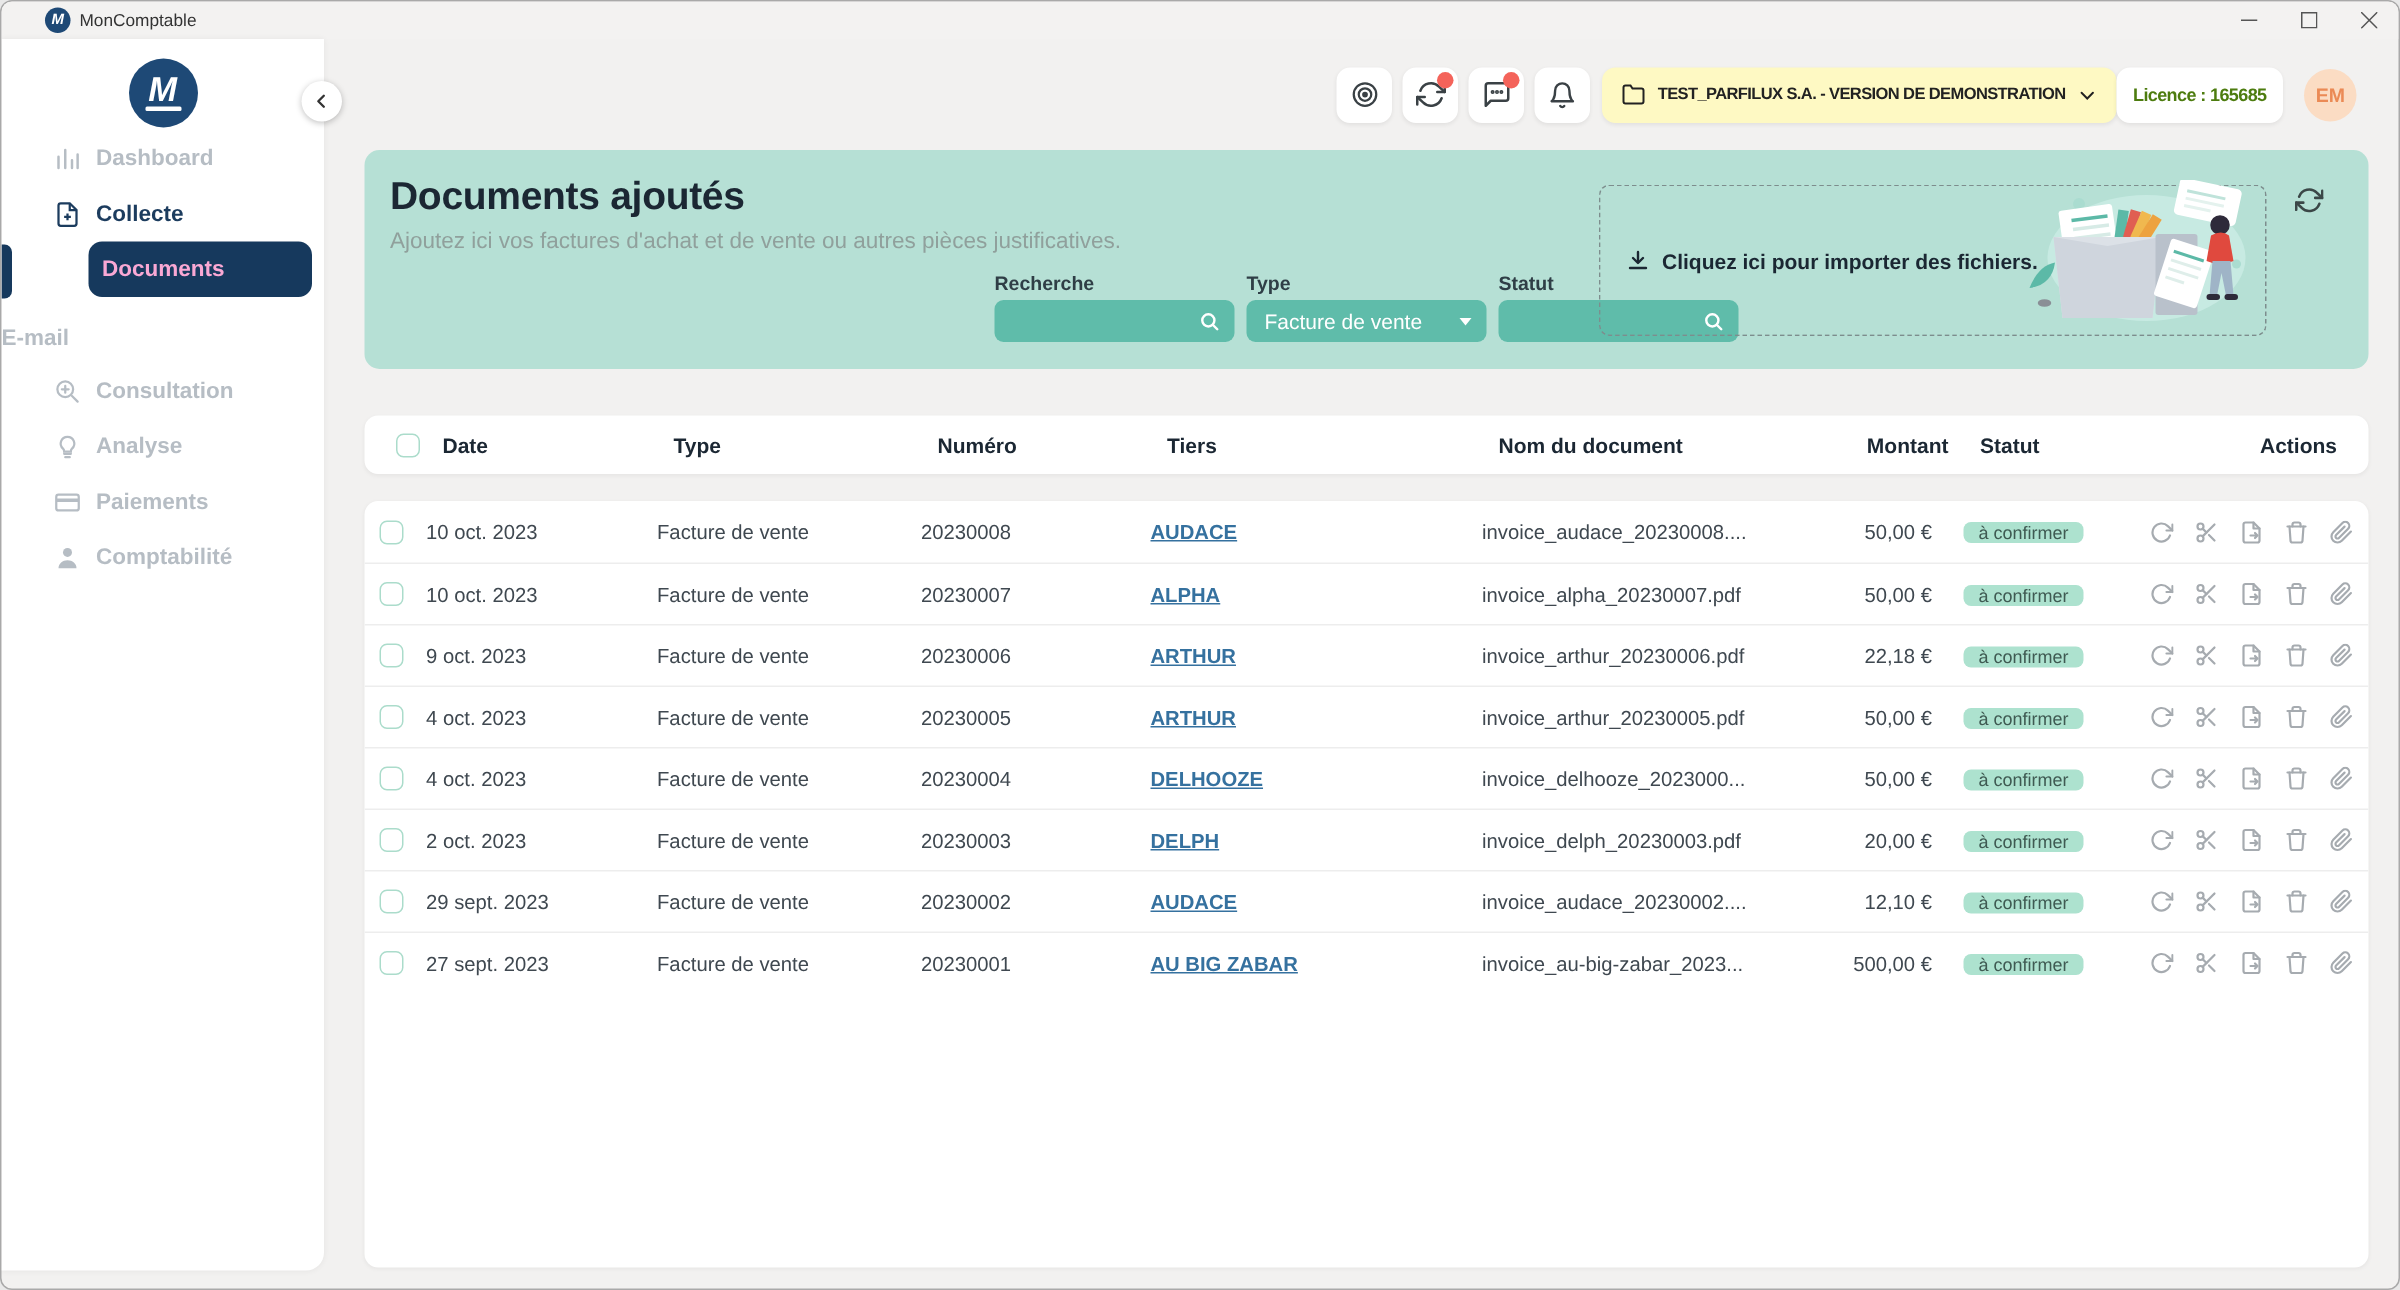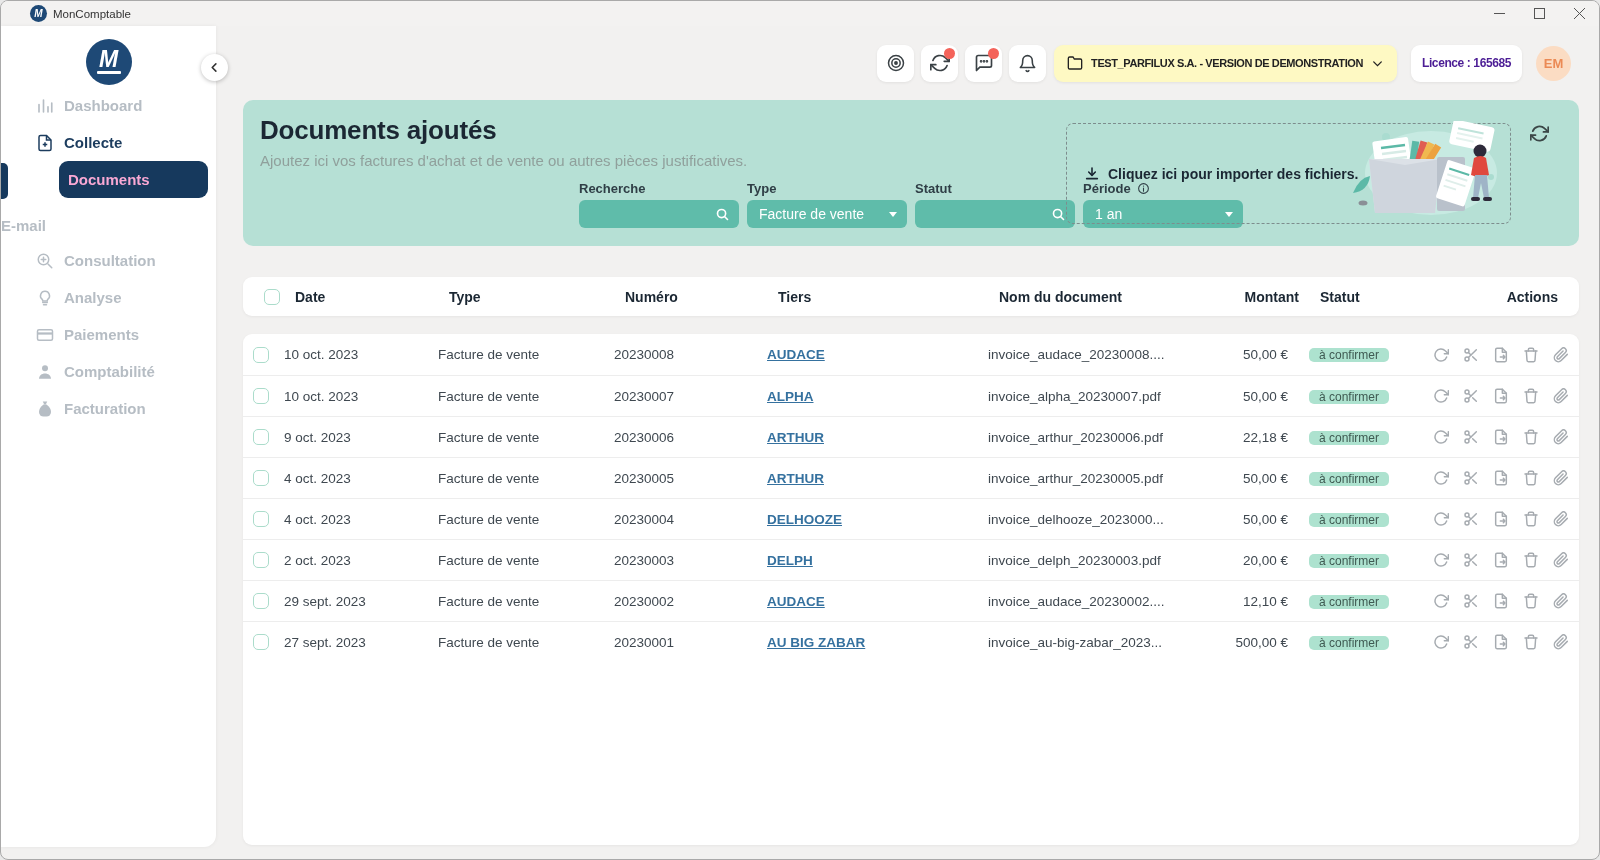--- a/index.html
+++ b/index.html
@@ -23,21 +23,21 @@
 .nav-pill { margin:0 8px 0 58px; height:37px; background:#16395d; border-radius:9px; color:#f9a8d4; font-size:15px; font-weight:bold; display:flex; align-items:center; padding-left:9px; }
 .nav-child { height:36px; display:flex; align-items:flex-end; font-size:15px; font-weight:bold; color:#b6bdc4; }
 .active-indicator { position:absolute; left:0; top:137px; width:7px; height:36px; background:#16395d; border-radius:0 5px 5px 0; }
 .nav-gap { height:8px; }
 
 .main { flex:1; display:flex; flex-direction:column; padding:0 20px 14px 27px; min-width:0; }
 .topbar { height:74px; display:flex; align-items:center; justify-content:flex-end; }
 .icon-btn { width:37px; height:37px; background:#fff; border-radius:9px; box-shadow:0 1px 3px rgba(0,0,0,.07); display:flex; align-items:center; justify-content:center; position:relative; margin-left:7px; }
 .red-dot { position:absolute; top:3px; right:3px; width:11px; height:11px; background:#f4635a; border-radius:50%; }
 .company-btn { height:37px; background:#fef9c3; border-radius:9px; box-shadow:0 1px 3px rgba(0,0,0,.07); display:flex; align-items:center; gap:8px; padding:0 13px; font-size:11px; letter-spacing:-0.4px; font-weight:bold; color:#222; margin-left:8px; white-space:nowrap; }
-.licence-btn { height:37px; background:#fff; border-radius:9px; box-shadow:0 1px 3px rgba(0,0,0,.07); display:flex; align-items:center; justify-content:center; padding:0 11px; font-size:12px; letter-spacing:-0.4px; font-weight:bold; color:#4c1d95; margin-left:14px; white-space:nowrap; }
+.licence-btn { height:37px; background:#fff; border-radius:9px; box-shadow:0 1px 3px rgba(0,0,0,.07); display:flex; align-items:center; justify-content:center; padding:0 11px; font-size:12px; letter-spacing:-0.4px; font-weight:bold; color:#4d7c0f; white-space:nowrap; }
 .avatar { width:35px; height:35px; border-radius:50%; background:#fbdcc3; color:#eb8a55; font-size:13px; font-weight:bold; display:flex; align-items:center; justify-content:center; margin-left:14px; margin-right:8px; }
 
 .panel { height:146px; background:#b6e0d5; border-radius:10px; position:relative; padding:17px 17px 0; flex:0 0 auto; }
 .panel-title { font-size:26px; font-weight:800; color:#1b2733; letter-spacing:-0.2px; line-height:1.05; }
 .panel-sub { font-size:15px; color:#90a09c; margin-top:8px; }
 .filters { display:flex; gap:8px; margin-top:13px;justify-content:center; }
 .filter { display:flex; flex-direction:column; }
 .filter-label { font-size:13px; color:#2f3e46; font-weight:bold; margin-bottom:5px; display:flex; align-items:center; gap:6px; height:13px; }
 .f-input { width:160px; height:28px; background:#5fbcaa; border-radius:6px; display:flex; align-items:center; justify-content:flex-end; padding:0 9px; }
 .f-select { width:160px; height:28px; background:#5fbcaa; border-radius:6px; display:flex; align-items:center; padding:0 10px; color:#fff; font-size:14px; }
@@ -148,29 +148,20 @@
           <span>Paiements</span>
         </div>
         <div class="nav-item">
           <span class="nicon">
               <svg width="18" height="18" viewBox="0 0 24 24" fill="#b6bdc4">
                 <circle cx="12" cy="7" r="4"></circle>
                 <path d="M4 21c0-4 3.6-7 8-7s8 3 8 7z"></path>
               </svg>
             </span>
           <span>Comptabilité</span>
-        </div>
-        <div class="nav-item">
-          <span class="nicon">
-              <svg width="18" height="18" viewBox="0 0 24 24" fill="#b6bdc4">
-                <path d="M9 2h6l-2 4h-2z"></path>
-                <path d="M10 6h4c4 3 6 6.5 6 10a6 6 0 0 1-6 6h-4a6 6 0 0 1-6-6c0-3.5 2-7 6-10z"></path>
-              </svg>
-            </span>
-          <span>Facturation</span>
         </div>
       </div>
     </div>
     <div class="collapse-btn">
       <svg width="11" height="11" viewBox="0 0 24 24" fill="none" stroke="#333" stroke-width="3.4" stroke-linecap="round" stroke-linejoin="round">
           <polyline points="15,4 7,12 15,20"></polyline>
         </svg>
     </div>
     <div class="main">
       <div class="topbar">
@@ -241,34 +232,20 @@
               <span class="chev"></span>
             </div>
           </div>
           <div class="filter">
             <span class="filter-label">Statut</span>
             <div class="f-input">
               <svg width="15" height="15" viewBox="0 0 24 24" fill="none" stroke="#fff" stroke-width="2.6" stroke-linecap="round">
                   <circle cx="10.5" cy="10.5" r="6.5"></circle>
                   <path d="M20 20l-4.8-4.8"></path>
                 </svg>
-            </div>
-          </div>
-          <div class="filter">
-            <span class="filter-label">
-                <span>Période</span>
-              <svg width="13" height="13" viewBox="0 0 24 24" fill="none" stroke="#2f3e46" stroke-width="2">
-                  <circle cx="12" cy="12" r="9"></circle>
-                  <path d="M12 11v6" stroke-linecap="round"></path>
-                  <circle cx="12" cy="7.5" r="1.2" fill="#2f3e46" stroke="none"></circle>
-                </svg>
-            </span>
-            <div class="f-select">
-              <span class="val">1 an</span>
-              <span class="chev"></span>
             </div>
           </div>
         </div>
         <div class="upload-zone">
           <span class="upload-text">
             <svg width="16" height="16" viewBox="0 0 24 24" fill="none" stroke="#1b2733" stroke-width="2.4" stroke-linecap="round" stroke-linejoin="round">
                 <path d="M12 3v10"></path>
                 <polyline points="7 9 12 14 17 9"></polyline>
                 <path d="M4 19h16"></path>
               </svg>

